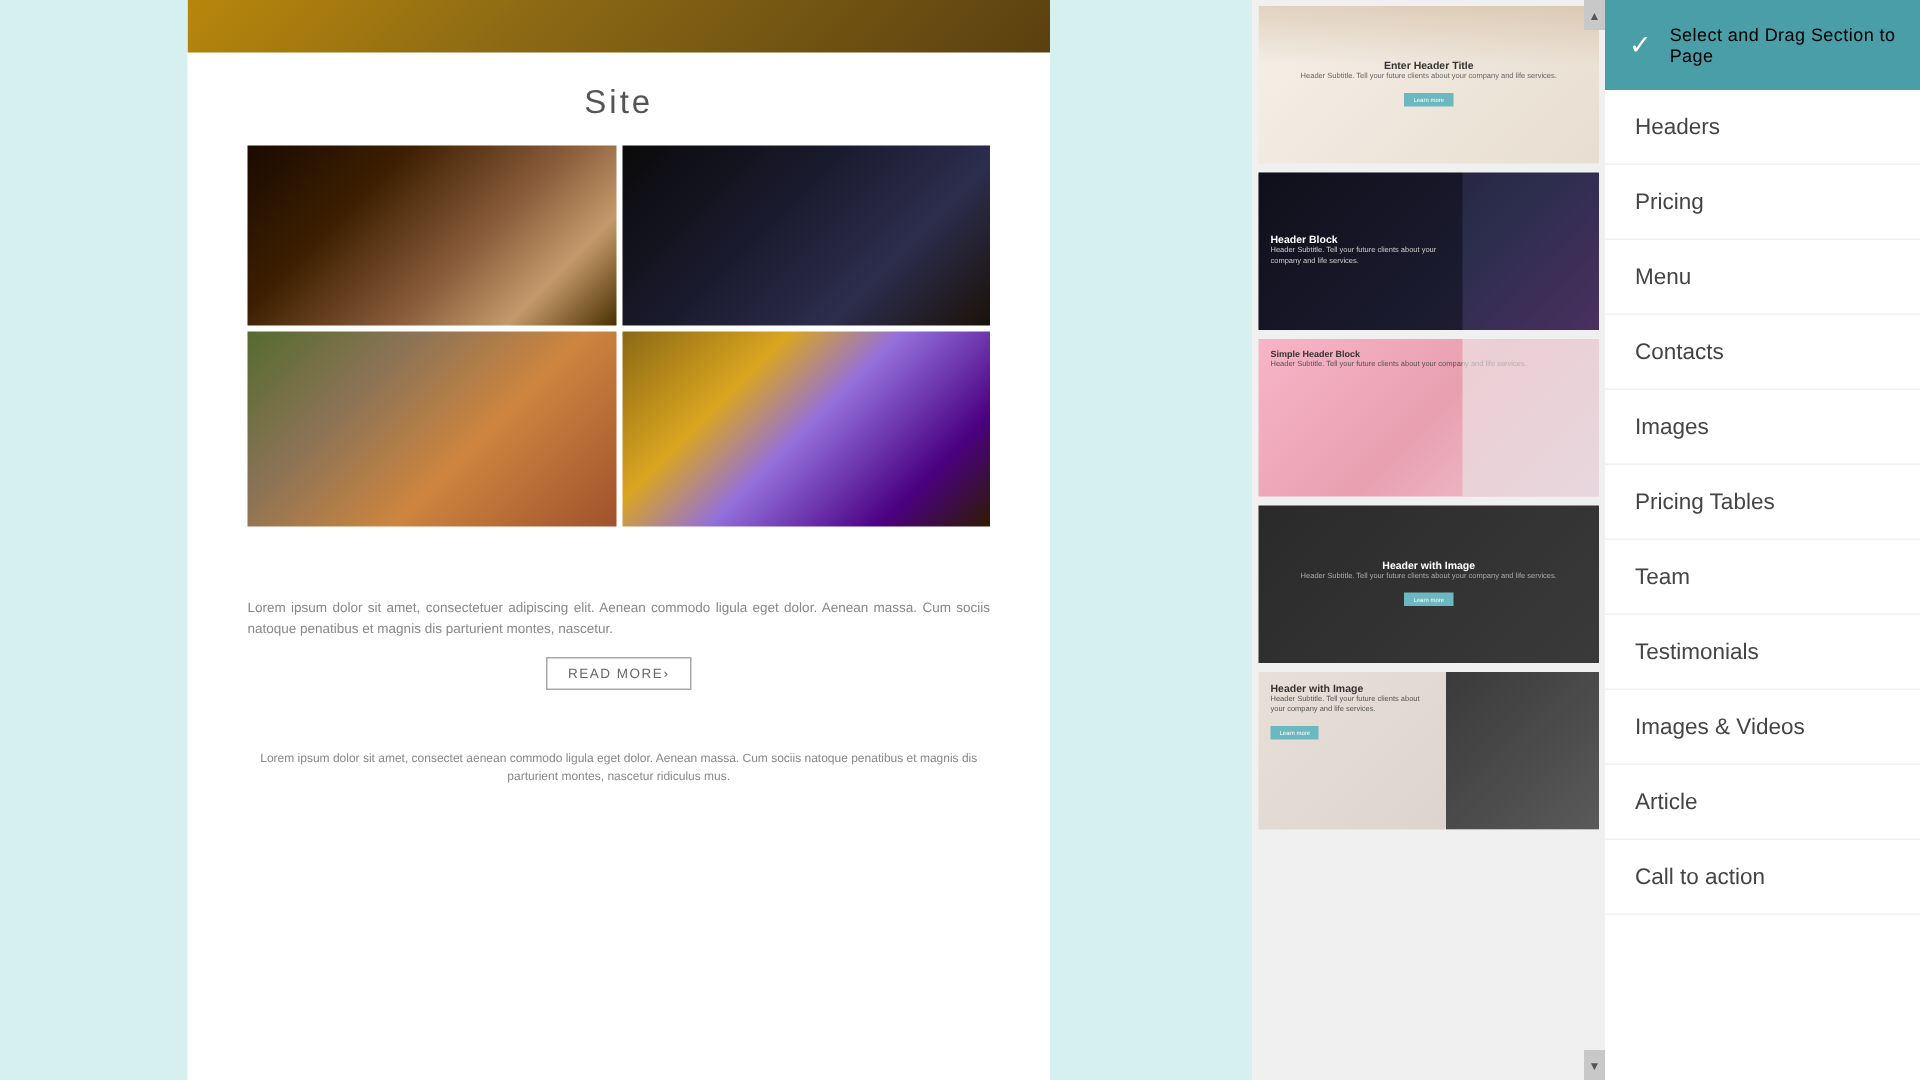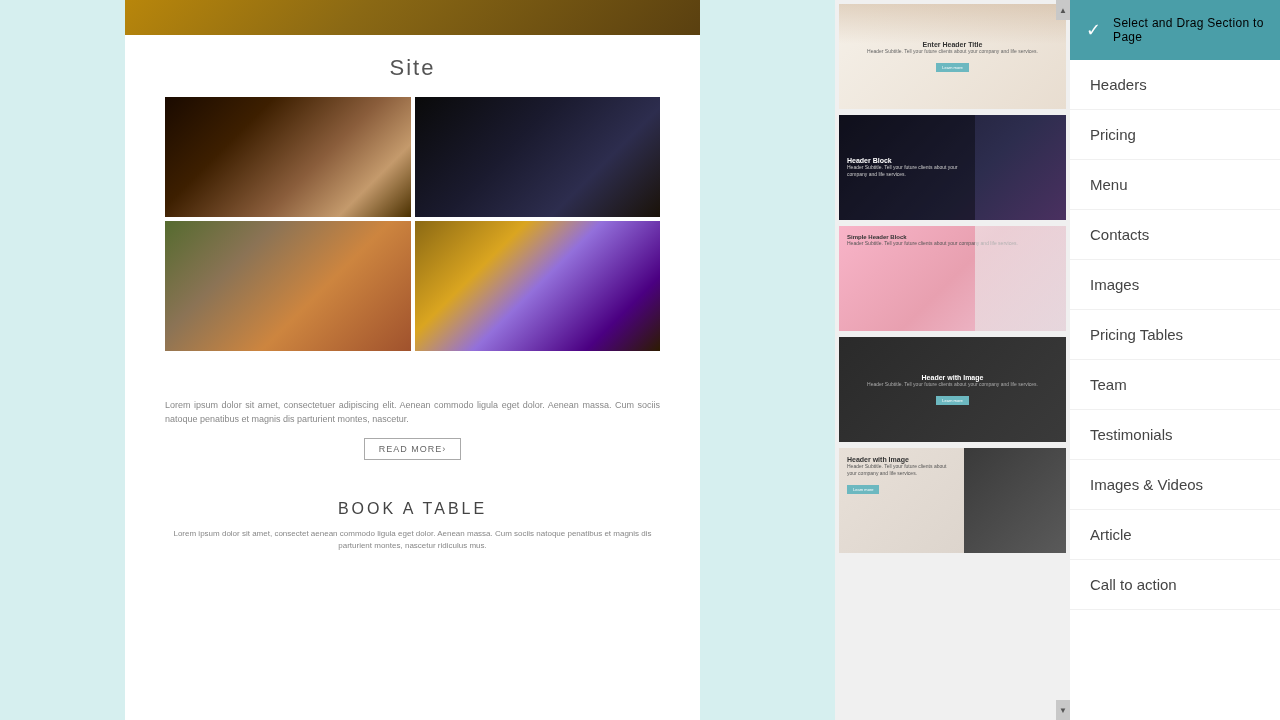--- a/index.html
+++ b/index.html
@@ -326,21 +326,20 @@
         <div class="photo-cell img-salad"></div>
         <div class="photo-cell img-food"></div>
       </div>
       <div class="site-text">Lorem ipsum dolor sit amet, consectetuer adipiscing elit. Aenean commodo ligula eget dolor. Aenean massa. Cum sociis natoque penatibus et magnis dis parturient montes, nascetur.</div>
       <div class="read-more-btn">
         <span>READ MORE</span>
         <span>›</span>
       </div>
     </div>
     <div class="book-section">
-      <div class="book-title">BOOK A TABLE</div>
       <div class="book-text">Lorem ipsum dolor sit amet, consectet aenean commodo ligula eget dolor. Aenean massa. Cum sociis natoque penatibus et magnis dis parturient montes, nascetur ridiculus mus.</div>
     </div>
   </div>
 </div>
 
 <div class="right-panel">
 
   <div class="thumbs-wrapper">
     <div class="scroll-indicator-top">▲</div>
     <div class="thumbs-column">

